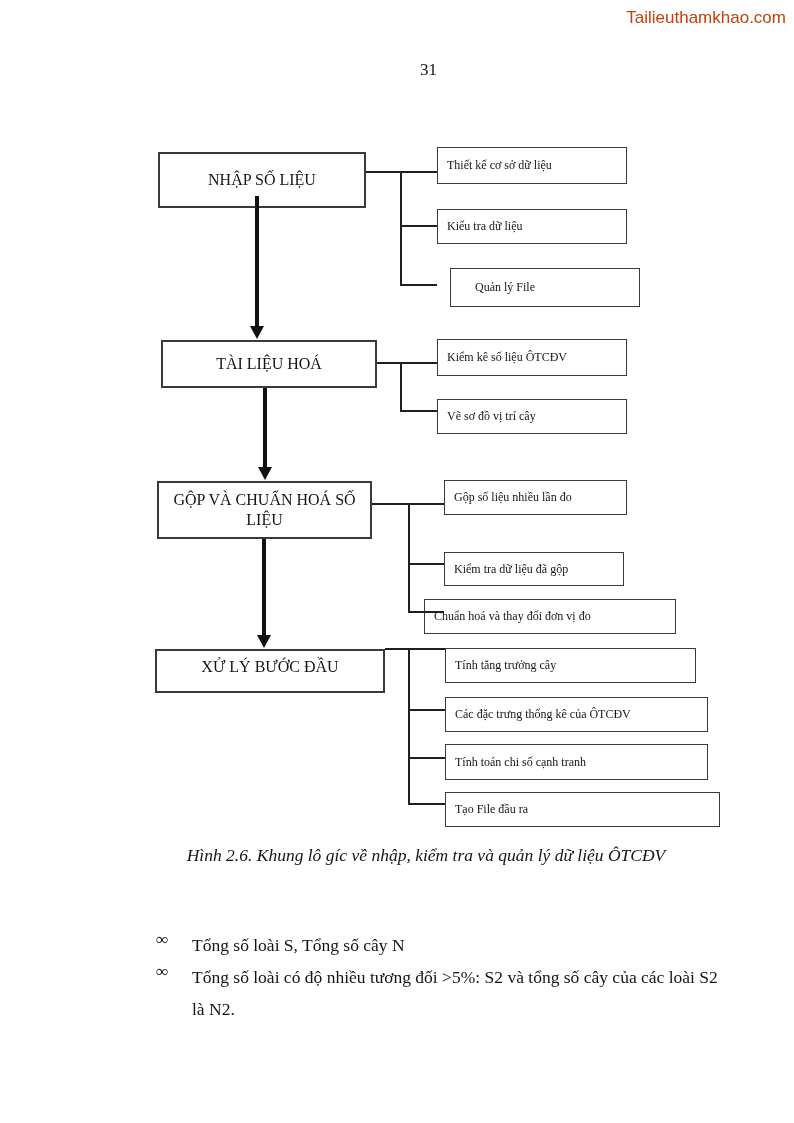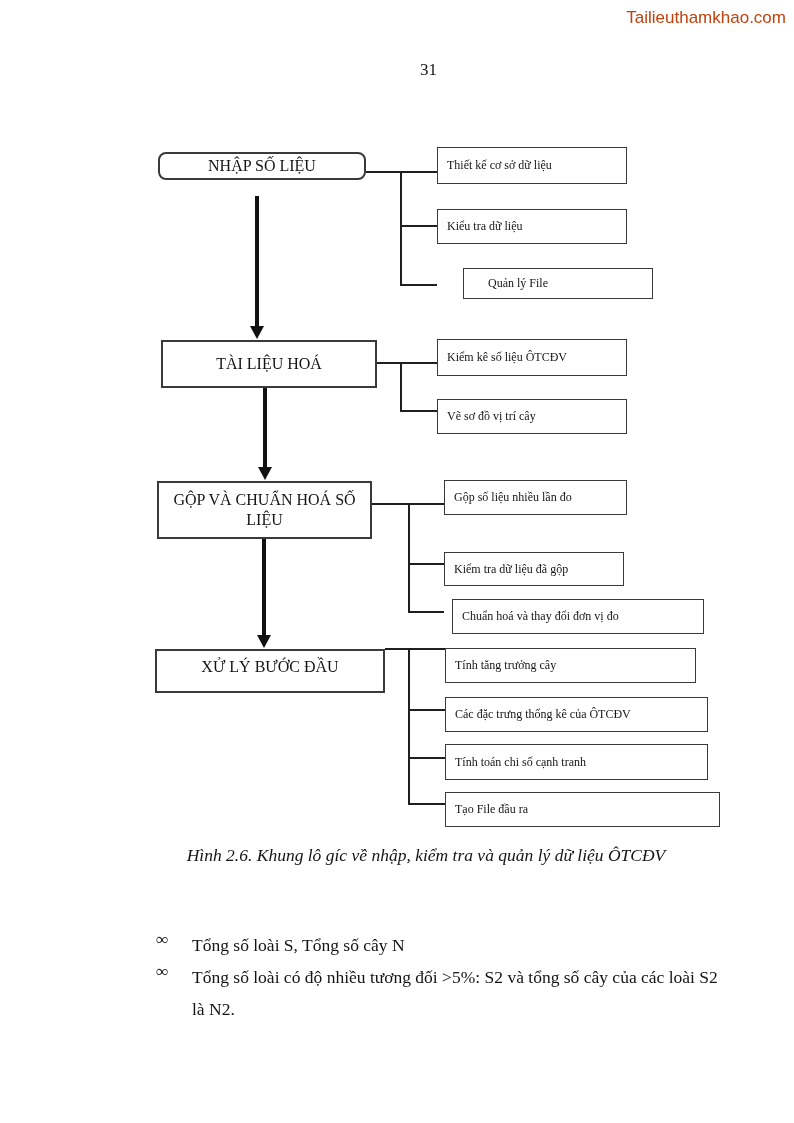--- a/index.html
+++ b/index.html
@@ -113,24 +113,24 @@
 </head>
 <body>
 
 <div class="page">
 
   <div class="watermark">Tailieuthamkhao.com</div>
   <div class="page-number">31</div>
 
   <div>
 
-    <div class="mbox" style="left:158px; top:152px; width:208px; height:28px;border-radius:8px;">NHẬP SỐ LIỆU</div>
+    <div class="mbox" style="left:158px; top:152px; width:208px; height:56px;">NHẬP SỐ LIỆU</div>
     <div class="cbox" style="left:437px; top:147px; width:190px; height:37px;">Thiết kế cơ sở dữ liệu</div>
     <div class="cbox" style="left:437px; top:209px; width:190px; height:35px;">Kiểu tra dữ liệu</div>
-    <div class="cbox" style="left:463px; top:268px; width:190px; height:31px;padding-left:24px;">Quản lý File</div>
+    <div class="cbox" style="left:450px; top:268px; width:190px; height:39px;padding-left:24px;">Quản lý File</div>
     <div class="line" style="left:366px; top:171px; width:71px; height:2px;"></div>
     <div class="line" style="left:400px; top:171px; width:2px; height:115px;"></div>
     <div class="line" style="left:400px; top:225px; width:37px; height:2px;"></div>
     <div class="line" style="left:400px; top:284px; width:37px; height:2px;"></div>
 
     <div class="arrow-line" style="left:255px; top:196px; height:132px;"></div>
     <div class="arrow-head" style="left:250px; top:326px;"></div>
 
     <div class="mbox" style="left:161px; top:340px; width:216px; height:48px;">TÀI LIỆU HOÁ</div>
     <div class="cbox" style="left:437px; top:339px; width:190px; height:37px;">Kiểm kê số liệu ÔTCĐV</div>
@@ -138,21 +138,21 @@
     <div class="line" style="left:377px; top:362px; width:60px; height:2px;"></div>
     <div class="line" style="left:400px; top:362px; width:2px; height:50px;"></div>
     <div class="line" style="left:400px; top:410px; width:37px; height:2px;"></div>
 
     <div class="arrow-line" style="left:263px; top:388px; height:80px;"></div>
     <div class="arrow-head" style="left:258px; top:467px;"></div>
 
     <div class="mbox" style="left:157px; top:481px; width:215px; height:58px;">GỘP VÀ CHUẨN HOÁ SỐ LIỆU</div>
     <div class="cbox" style="left:444px; top:480px; width:183px; height:35px;">Gộp số liệu nhiều lần đo</div>
     <div class="cbox" style="left:444px; top:552px; width:180px; height:34px;">Kiểm tra dữ liệu đã gộp</div>
-    <div class="cbox" style="left:452px; top:599px; width:252px; height:35px;text-align:right;">Chuẩn hoá và thay đổi đơn vị đo</div>
+    <div class="cbox" style="left:424px; top:599px; width:252px; height:35px;text-align:right;">Chuẩn hoá và thay đổi đơn vị đo</div>
     <div class="line" style="left:372px; top:503px; width:72px; height:2px;"></div>
     <div class="line" style="left:408px; top:503px; width:2px; height:110px;"></div>
     <div class="line" style="left:408px; top:563px; width:36px; height:2px;"></div>
     <div class="line" style="left:408px; top:611px; width:36px; height:2px;"></div>
 
     <div class="arrow-line" style="left:262px; top:539px; height:97px;"></div>
     <div class="arrow-head" style="left:257px; top:635px;"></div>
 
     <div class="mbox" style="left:155px; top:649px; width:230px; height:44px; align-items:flex-start; padding-top:6px;">XỬ LÝ BƯỚC ĐẦU</div>
     <div class="cbox" style="left:445px; top:648px; width:251px; height:35px;">Tính tăng trưởng cây</div>

